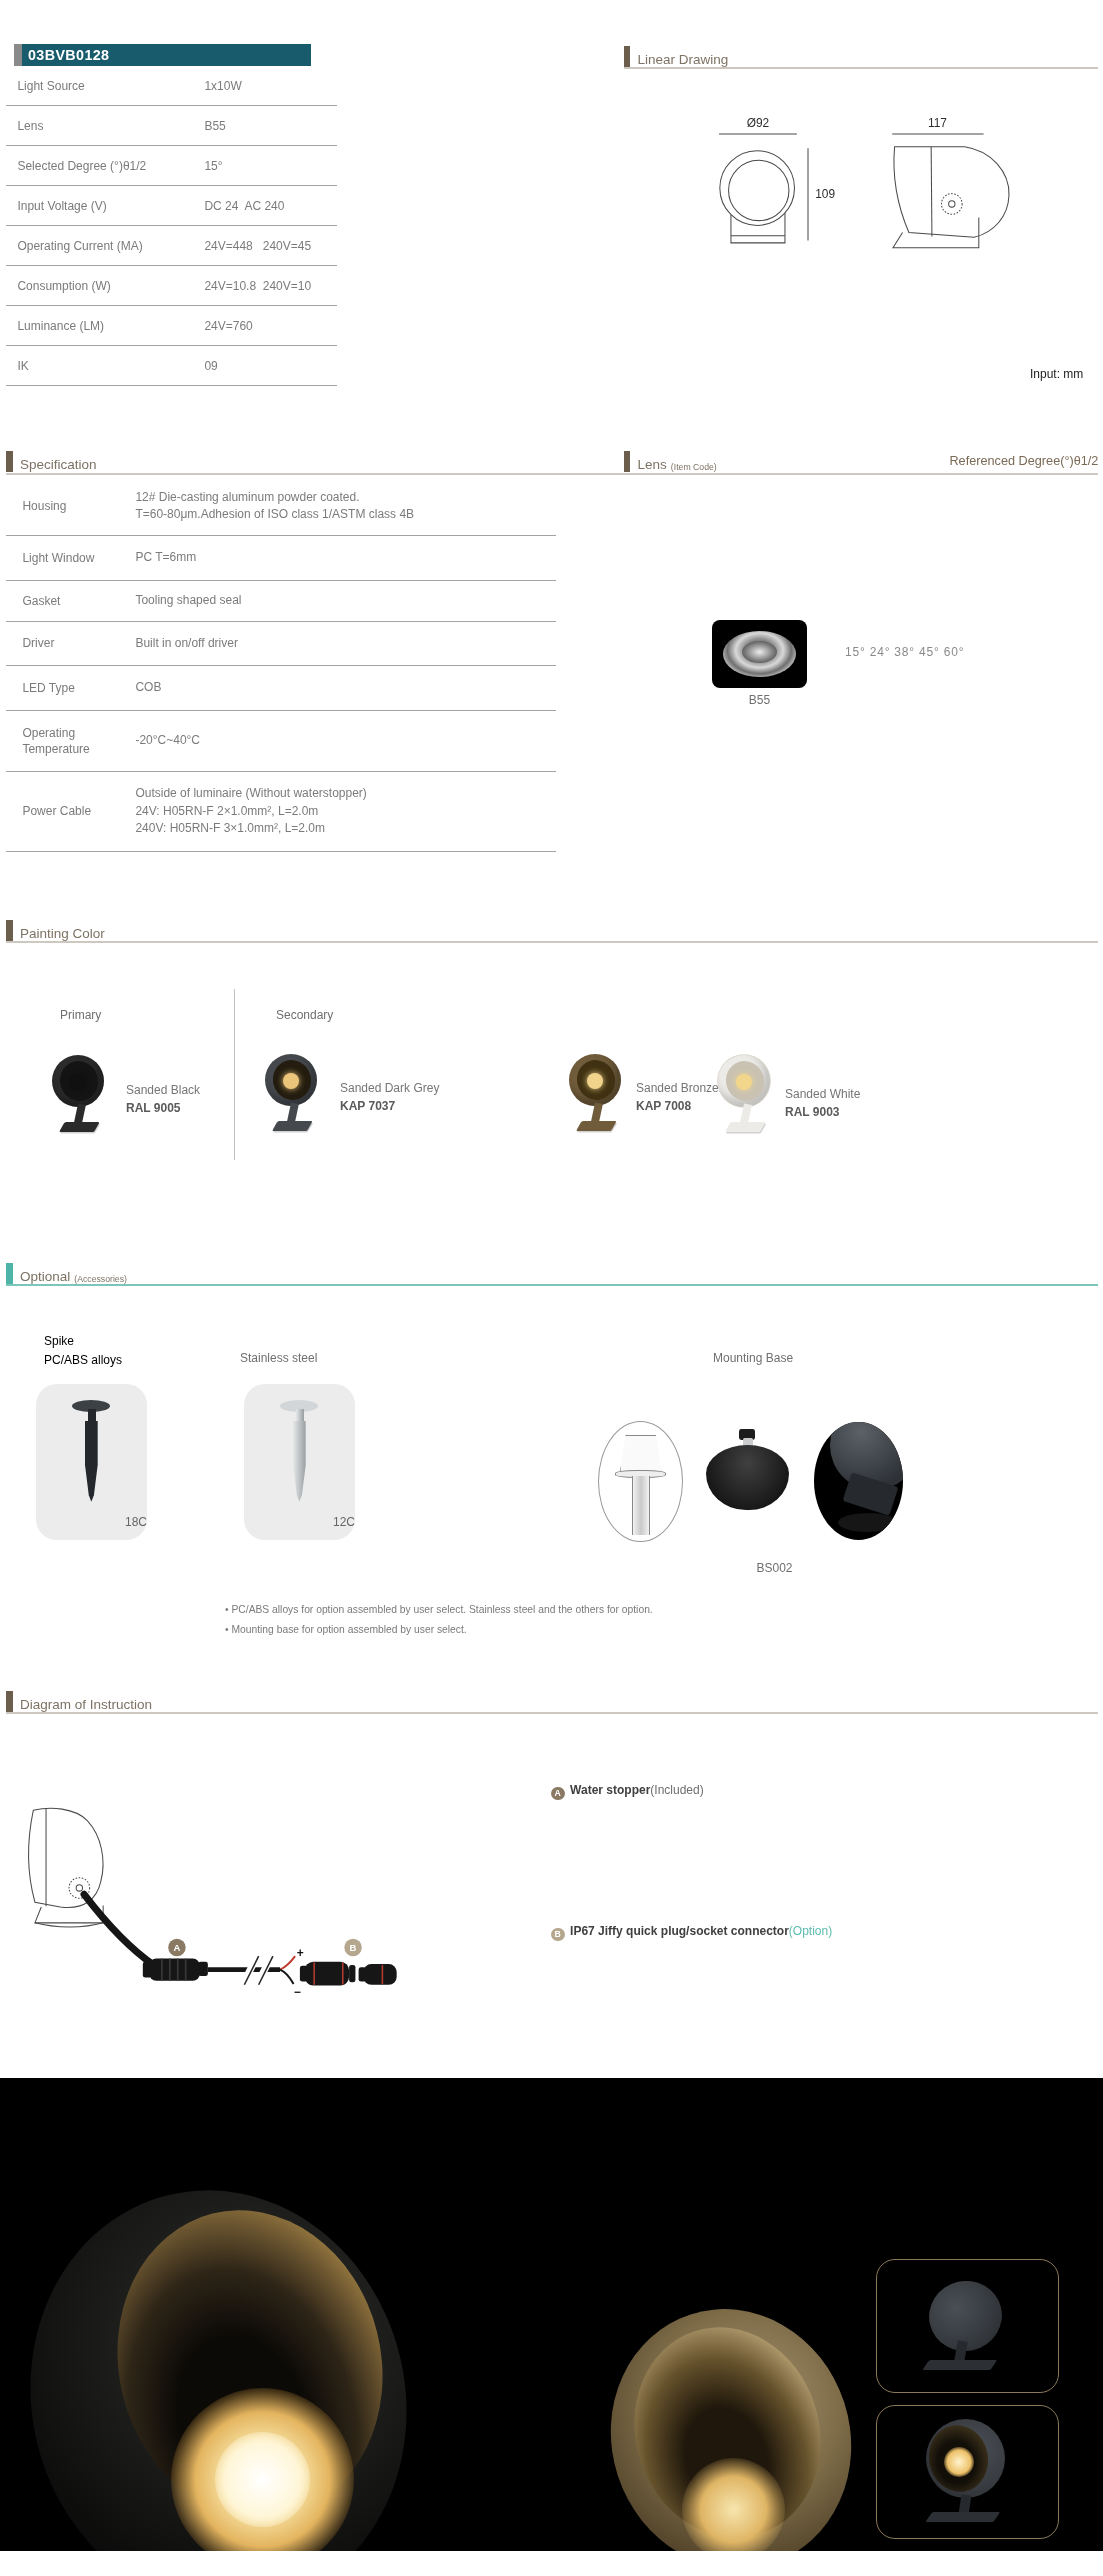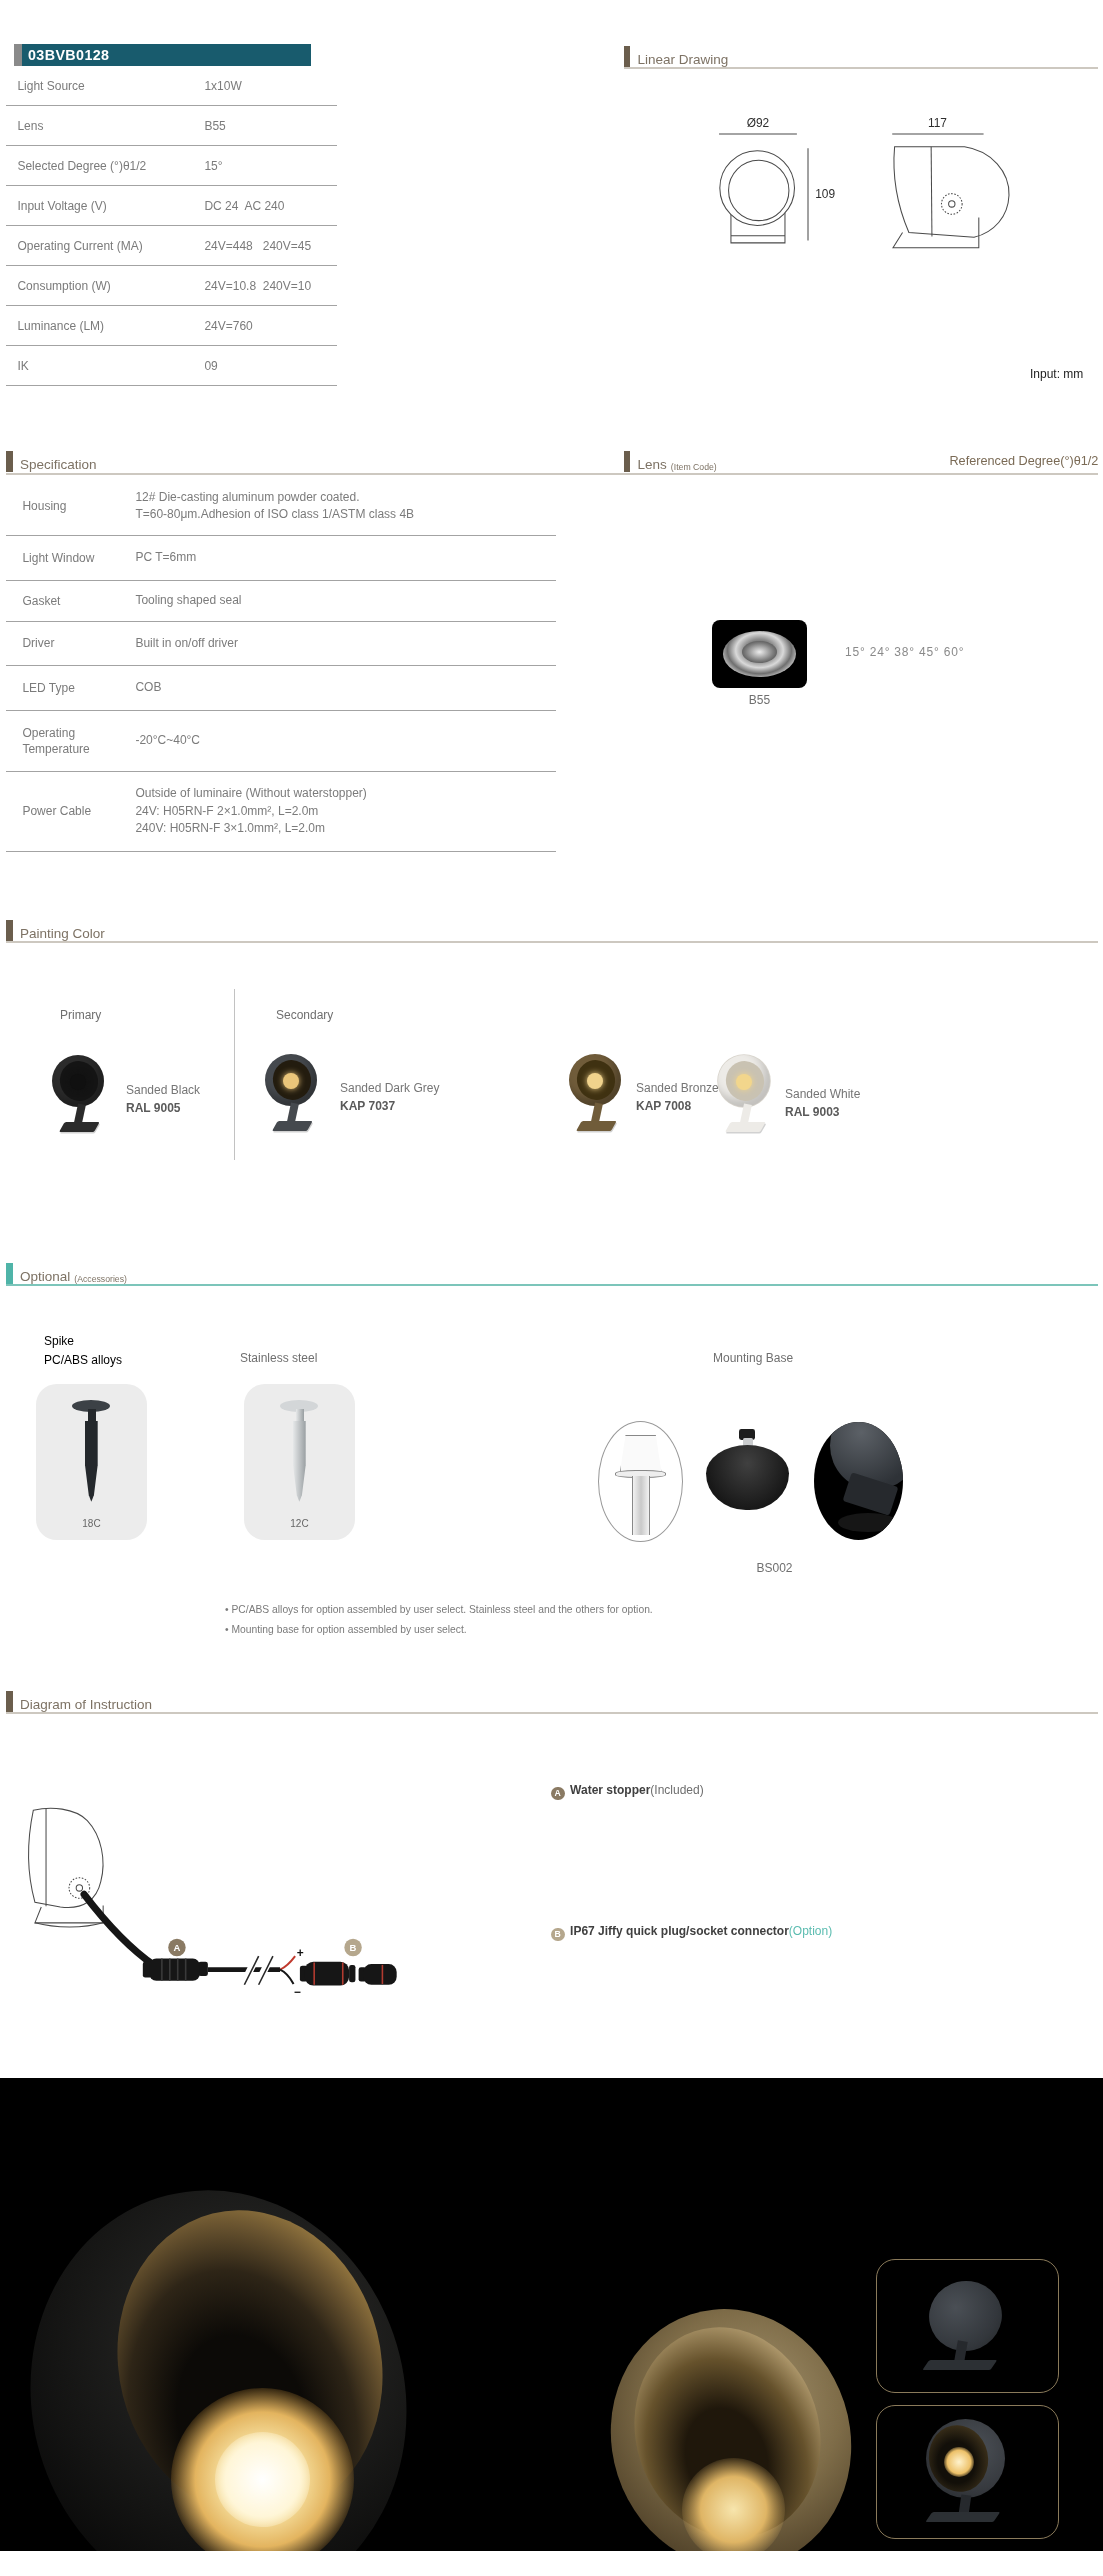--- a/index.html
+++ b/index.html
@@ -63,21 +63,21 @@
 
   
   .card{position:absolute;width:111px;height:156px;background:#ececec;border-radius:20.7px}
   .spike{position:absolute;left:50%;top:16px;transform:translateX(-50%);width:48px;height:105px}
   .spike .capd{position:absolute;left:4.8px;top:0;width:38px;height:12px;border-radius:50%;background:var(--c1)}
   .spike .neck{position:absolute;left:20px;top:8.7px;width:8px;height:13.5px;background:var(--c2)}
   .spike .shaft{position:absolute;left:17.5px;top:20.7px;width:12.7px;height:81px;background:var(--c2);
      clip-path:polygon(0 0,100% 0,100% 55%,70% 92%,50% 100%,30% 92%,0 55%)}
   .spike-abs{--c1:#3c4146;--c2:#24282c}
   .spike-steel{--c1:#d3d6d8;--c2:linear-gradient(90deg,#e6e8e9,#989ea1)}
-  .card .code{position:absolute;left:0;bottom:11px;width:100%;text-align:center;font-size:10px;color:#666}
+  .card .code{position:absolute;left:0;bottom:11px;width:100%;text-align:right;font-size:12px;color:#666}
 
   
   .mb-draw{position:absolute;left:598px;top:1421px;width:83px;height:119px;border:0.8px solid #999;border-radius:50%;overflow:hidden;background:#fff}
   .mb-head{position:absolute;left:20.7px;top:12.7px;width:40px;height:37px;background:#fafafa;border:0.8px solid #888;
            clip-path:polygon(14% 0,86% 0,100% 100%,0 100%)}
   .mb-plate{position:absolute;left:16px;top:48px;width:49px;height:6.4px;background:#eee;border:0.8px solid #888;border-radius:40%}
   .mb-pole{position:absolute;left:33px;top:54px;width:16px;height:59px;border-left:0.8px solid #888;border-right:0.8px solid #888;
            background:linear-gradient(90deg,#f2f2f2,#c9c9c9,#f2f2f2)}
   .mb-base{position:absolute;left:706px;top:1427px;width:83px;height:83px}
   .mb-base .nut{position:absolute;left:33px;top:1.6px;width:16px;height:11px;background:#1d1d1d;border-radius:2.4px}

